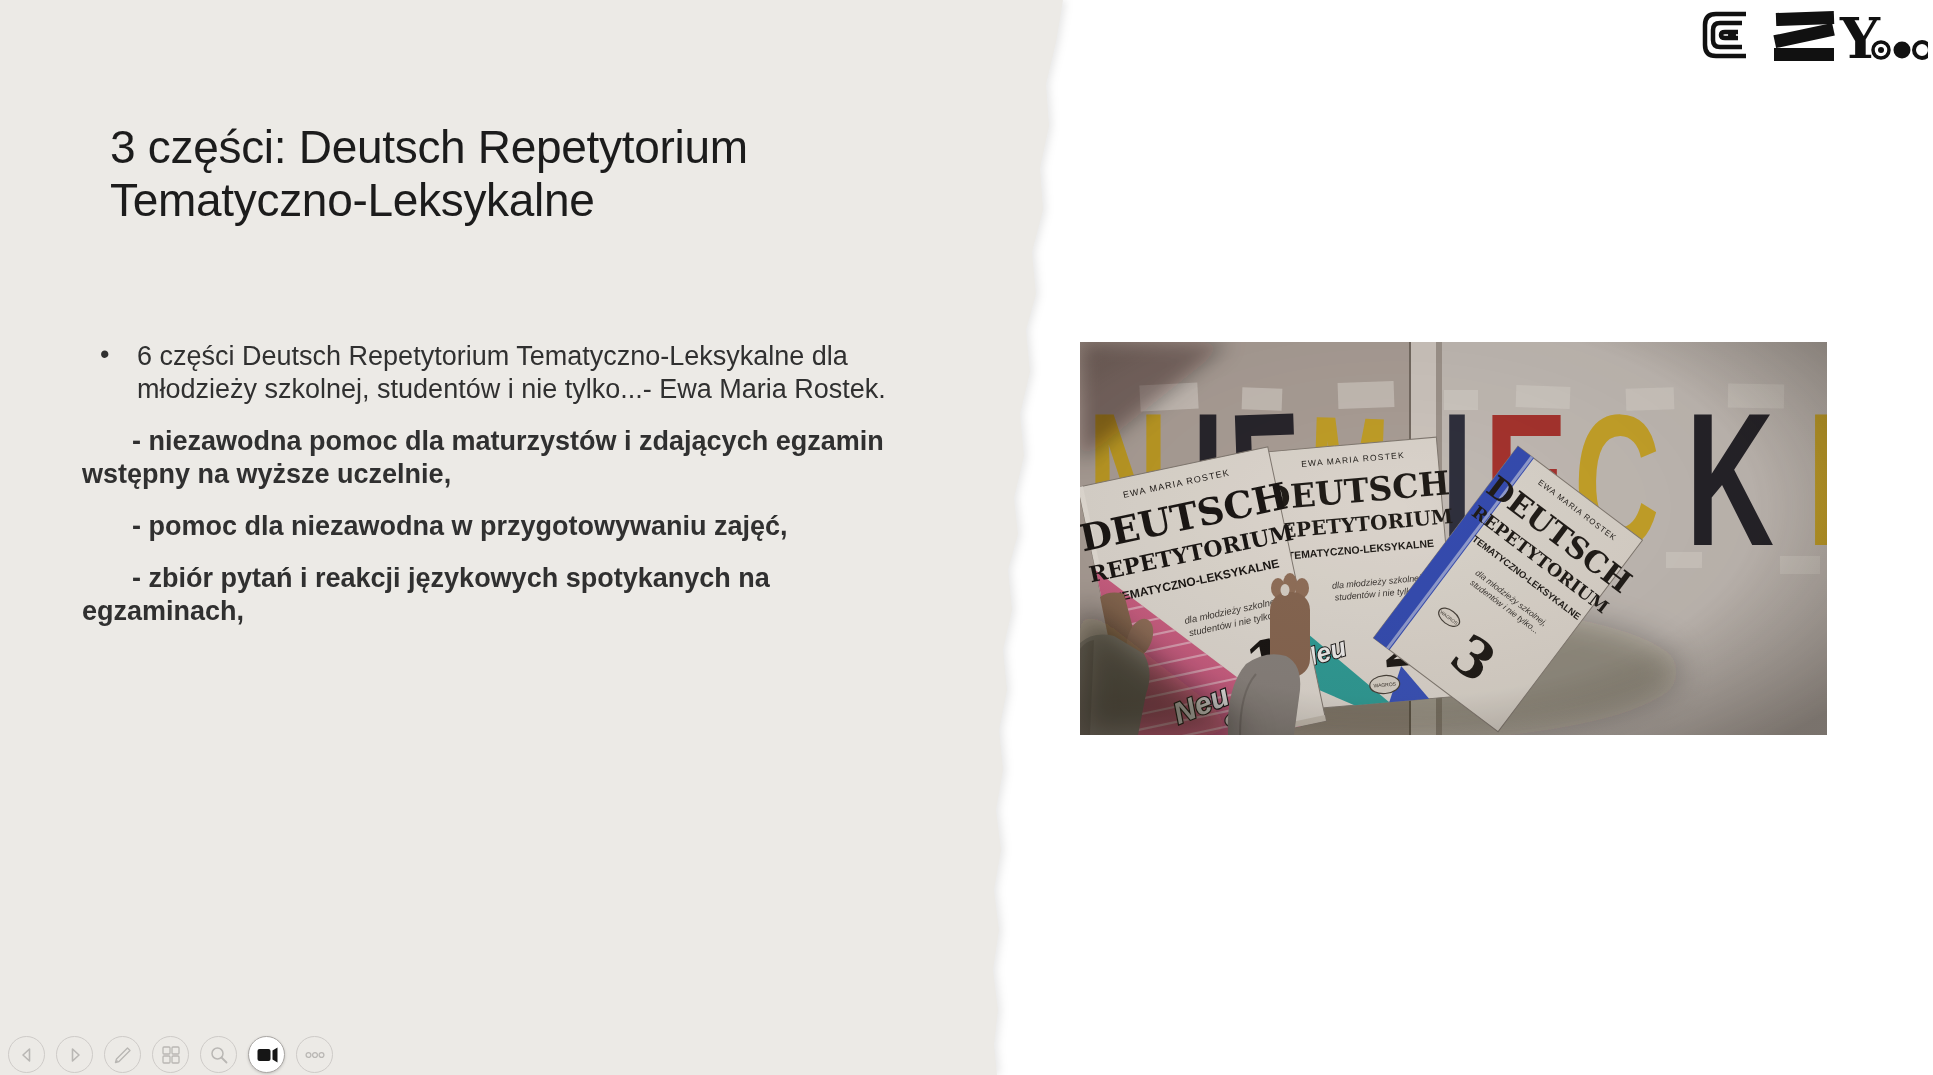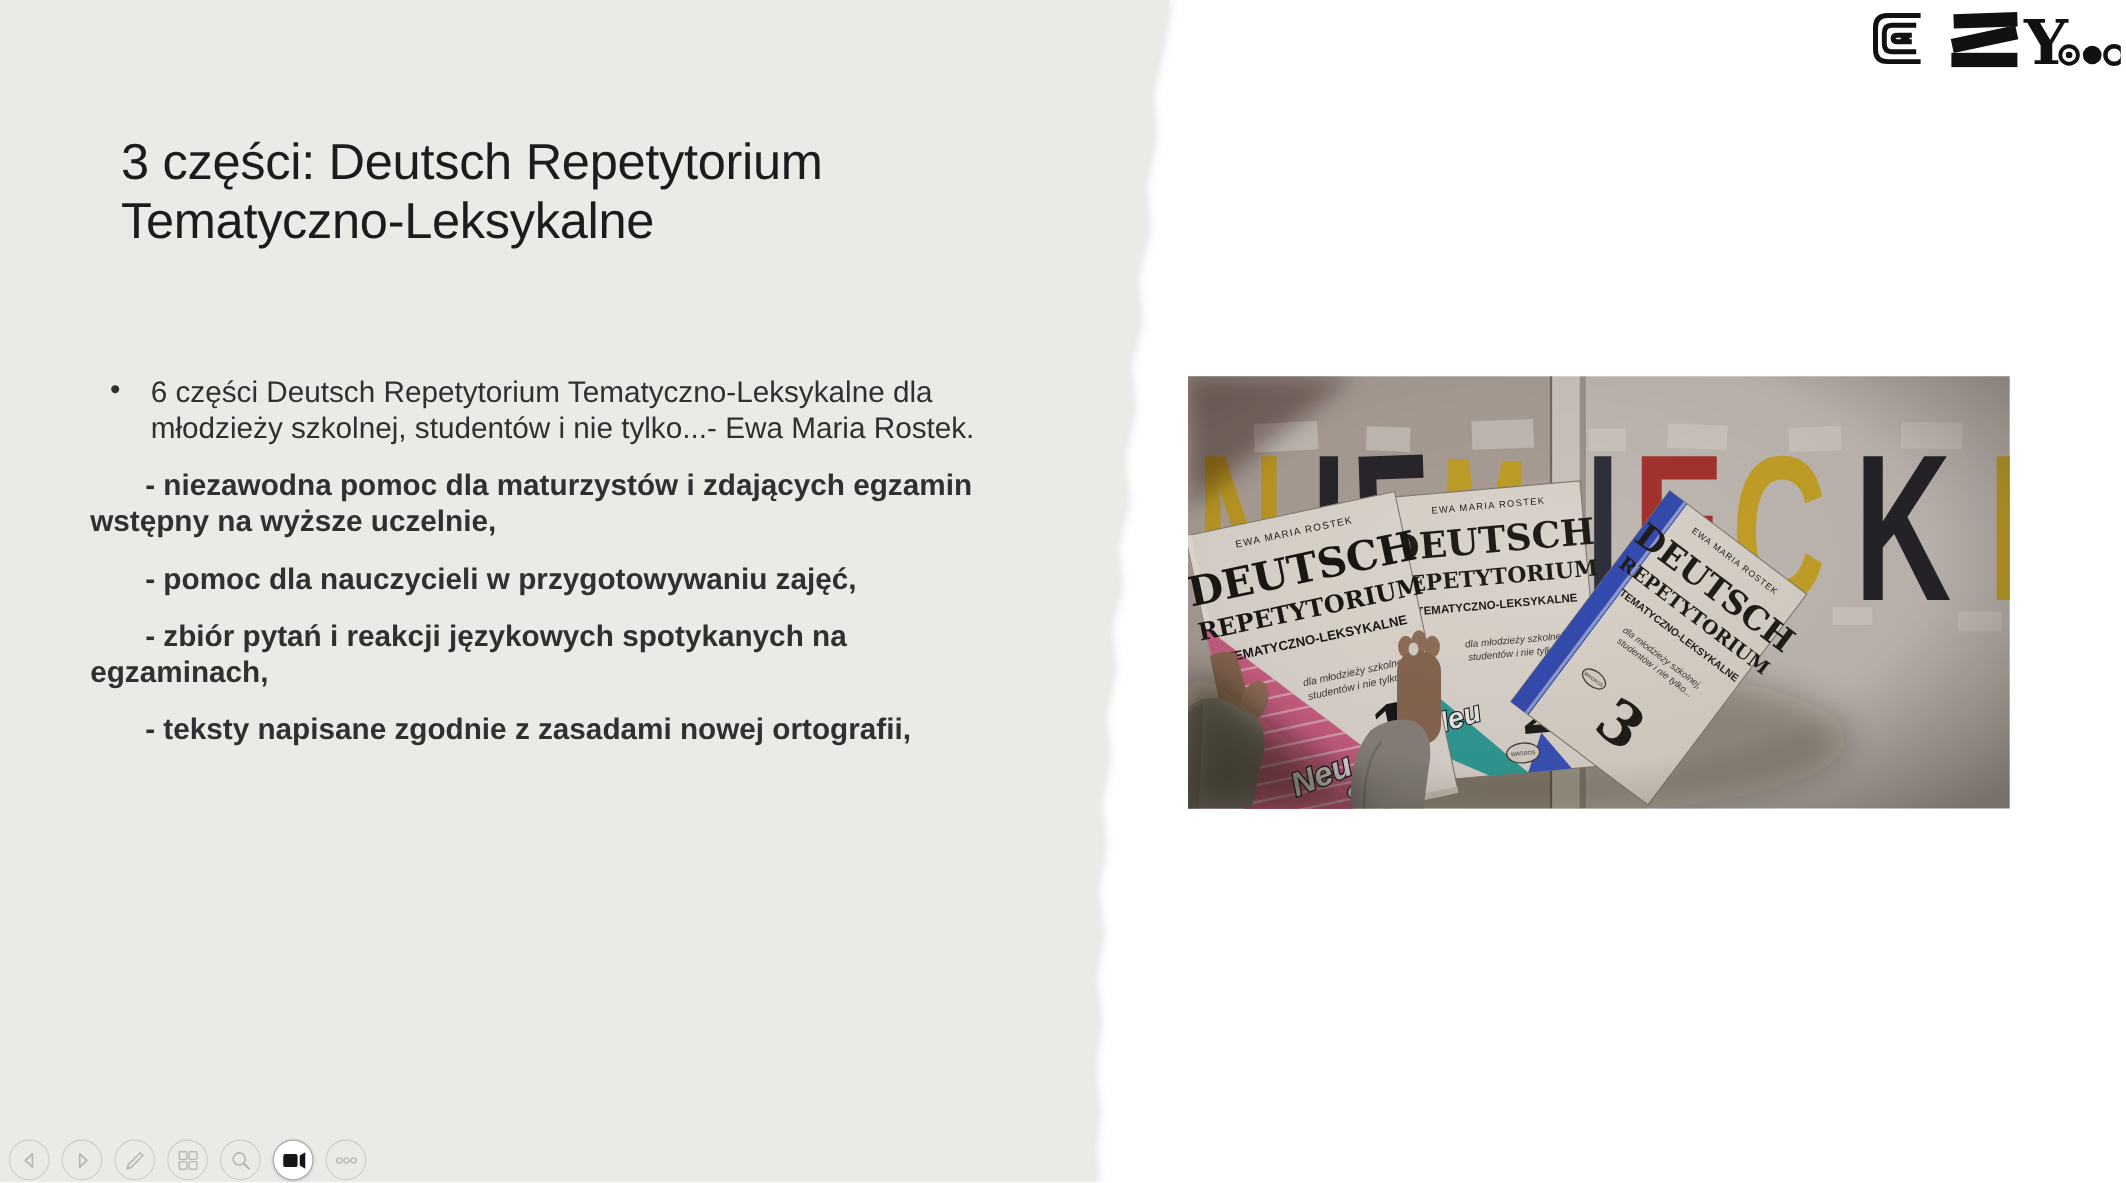--- a/index.html
+++ b/index.html
@@ -35,24 +35,23 @@
   </svg>
 
   <div class="title">3 części: Deutsch Repetytorium
 Tematyczno-Leksykalne</div>
 
   <div class="body-text">
     <p class="para bullet"><span class="bullet-char">•</span><span>6 części Deutsch Repetytorium Tematyczno-Leksykalne dla
 młodzieży szkolnej, studentów i nie tylko...- Ewa Maria Rostek.</span></p>
     <p class="para dash">- niezawodna pomoc dla maturzystów i zdających egzamin
 wstępny na wyższe uczelnie,</p>
-    <p class="para dash">- pomoc dla nauczycieli w przygotowywaniu zajęć,</p>
+    <p class="para dash">- pomoc dla niezawodna w przygotowywaniu zajęć,</p>
     <p class="para dash">- zbiór pytań i reakcji językowych spotykanych na
 egzaminach,</p>
-    <p class="para dash">- teksty napisane zgodnie z zasadami nowej ortografii,</p>
   </div>
 
   <svg class="photo" viewBox="0 0 747 393">
     <defs>
       <filter id="soft" x="-40%" y="-40%" width="180%" height="180%">
           <feGaussianBlur stdDeviation="10"></feGaussianBlur>
         </filter>
       <filter id="soft2" x="-40%" y="-40%" width="180%" height="180%">
           <feGaussianBlur stdDeviation="16"></feGaussianBlur>
         </filter>

